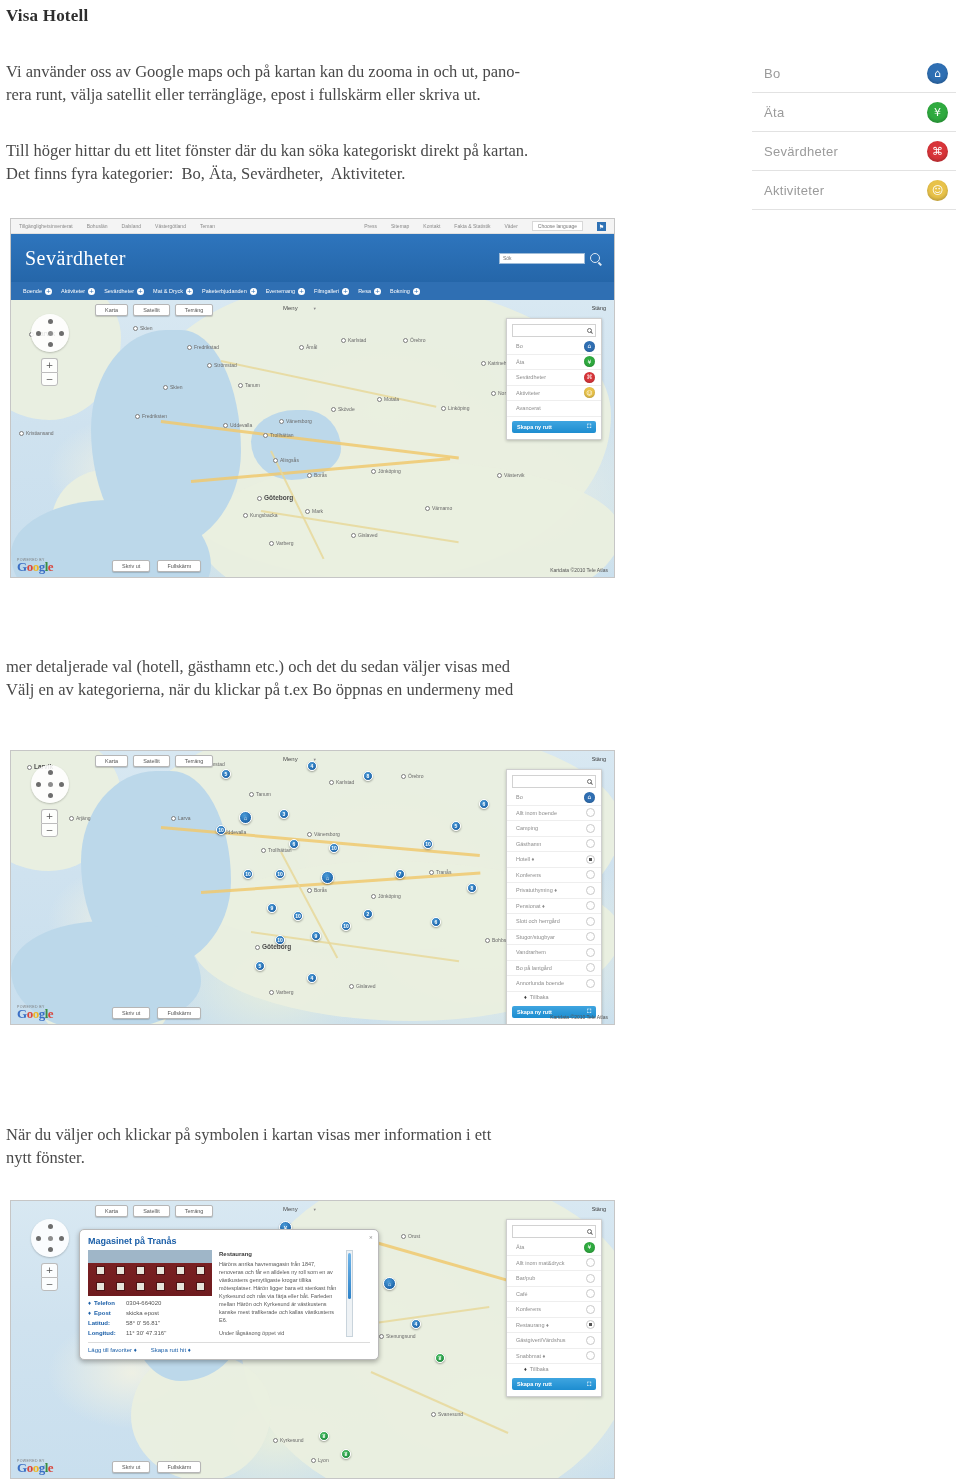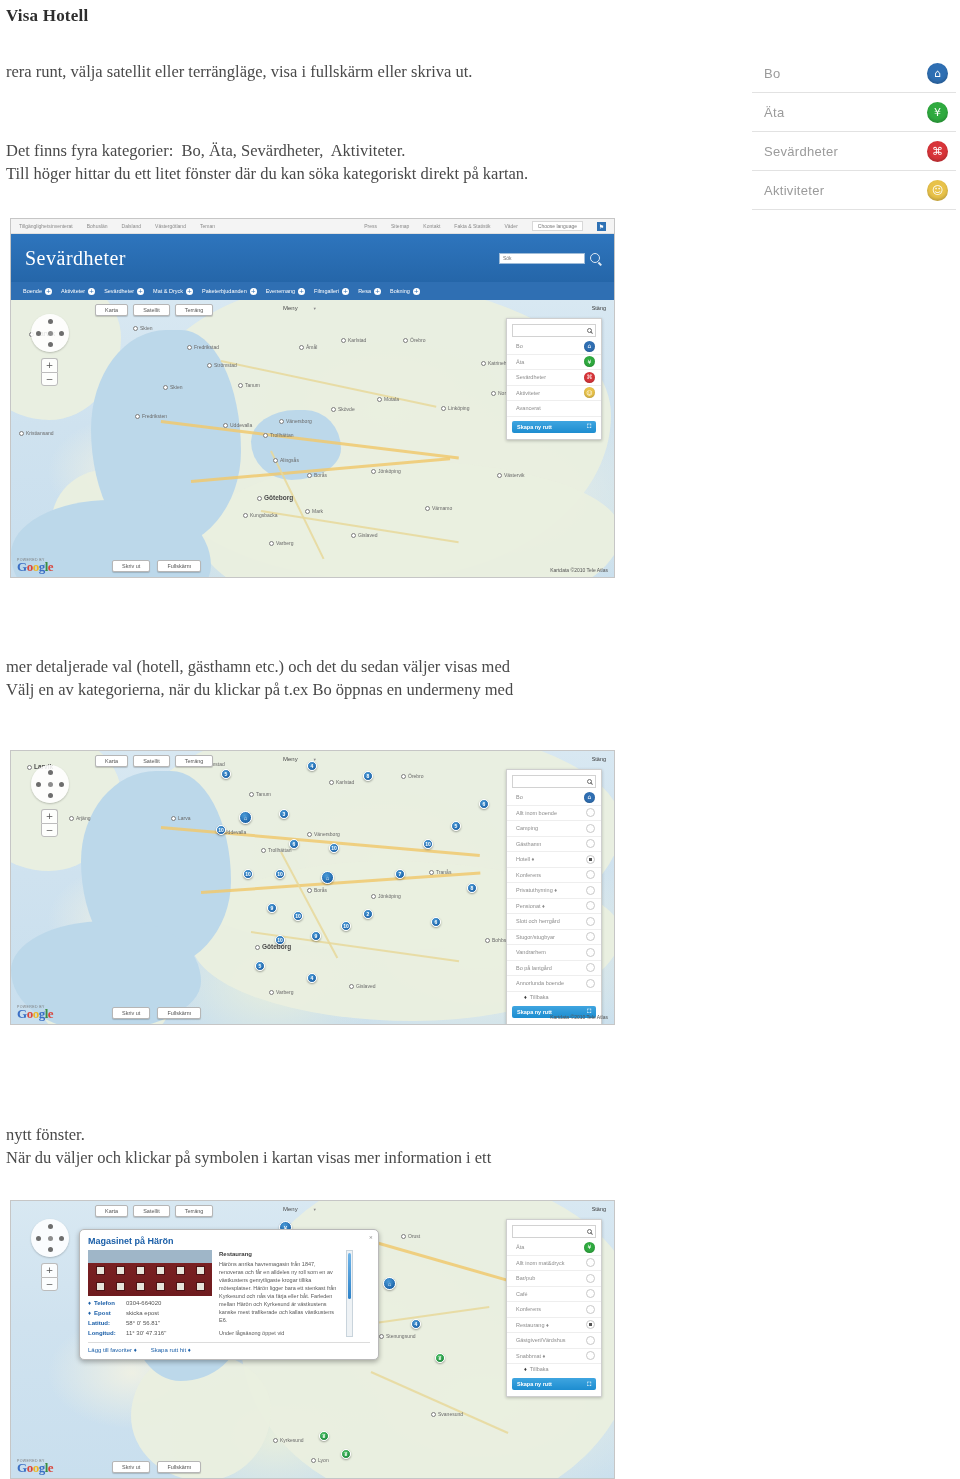--- a/index.html
+++ b/index.html
@@ -371,36 +371,37 @@
     font-family:"Liberation Sans",sans-serif; font-size:6px; color:#1b5fa8;
   }
   .iw-foot span::after{ content:" \2666"; color:#1b5fa8; }
 </style>
 </head>
 <body>
 
 <div class="page-title">Visa Hotell</div>
 
 <div class="para" style="left:6px; top:60px;">
-  <span>rera runt, välja satellit eller terrängläge, visa i fullskärm eller skriva ut.</span>
+  <span>Vi använder oss av Google maps och på kartan kan du zooma in och ut, pano-</span>
+  <span>rera runt, välja satellit eller terrängläge, epost i fullskärm eller skriva ut.</span>
 </div>
 
 <div class="para" style="left:6px; top:139px;">
+  <span>Till höger hittar du ett litet fönster där du kan söka kategoriskt direkt på kartan.</span>
   <span>Det finns fyra kategorier:  Bo, Äta, Sevärdheter,  Aktiviteter.</span>
-  <span>Till höger hittar du ett litet fönster där du kan söka kategoriskt direkt på kartan.</span>
 </div>
 
 <div class="para" style="left:6px; top:655px;">
   <span>mer detaljerade val (hotell, gästhamn etc.) och det du sedan väljer visas med</span>
   <span>Välj en av kategorierna, när du klickar på t.ex Bo öppnas en undermeny med</span>
 </div>
 
 <div class="para" style="left:6px; top:1123px;">
+  <span>När du väljer och klickar på symbolen i kartan visas mer information i ett</span>
   <span>nytt fönster.</span>
-  <span>När du väljer och klickar på symbolen i kartan visas mer information i ett</span>
 </div>
 
 <div class="cat-widget">
   <div class="cat-row">
     <div class="cat-label">Bo</div>
     <div class="cat-icon" style="background:#2f6fb3">
         <span>⌂</span>
       </div>
   </div>
   <div class="cat-row">
@@ -841,21 +842,21 @@
         </div>
       <div class="mp-back">Tillbaka</div>
       <div class="mp-btn">
         <span>Skapa ny rutt</span>
         <span>⛶</span>
       </div>
     </div>
 
     <div class="infowin" style="left:68px; top:28px; width:300px;">
       <div class="iw-close">×</div>
-      <div class="iw-title">Magasinet på Härön</div>
+      <div class="iw-title">Magasinet på Tranås</div>
       <div class="iw-body">
         <div class="iw-left">
           <div class="iw-photo">
             <div class="win" style="left:8px; top:16px;"></div>
               <div class="win" style="left:28px; top:16px;"></div>
             <div class="win" style="left:48px; top:16px;"></div>
               <div class="win" style="left:68px; top:16px;"></div>
             <div class="win" style="left:88px; top:16px;"></div>
               <div class="win" style="left:108px; top:16px;"></div>
             <div class="win" style="left:8px; top:32px;"></div>

